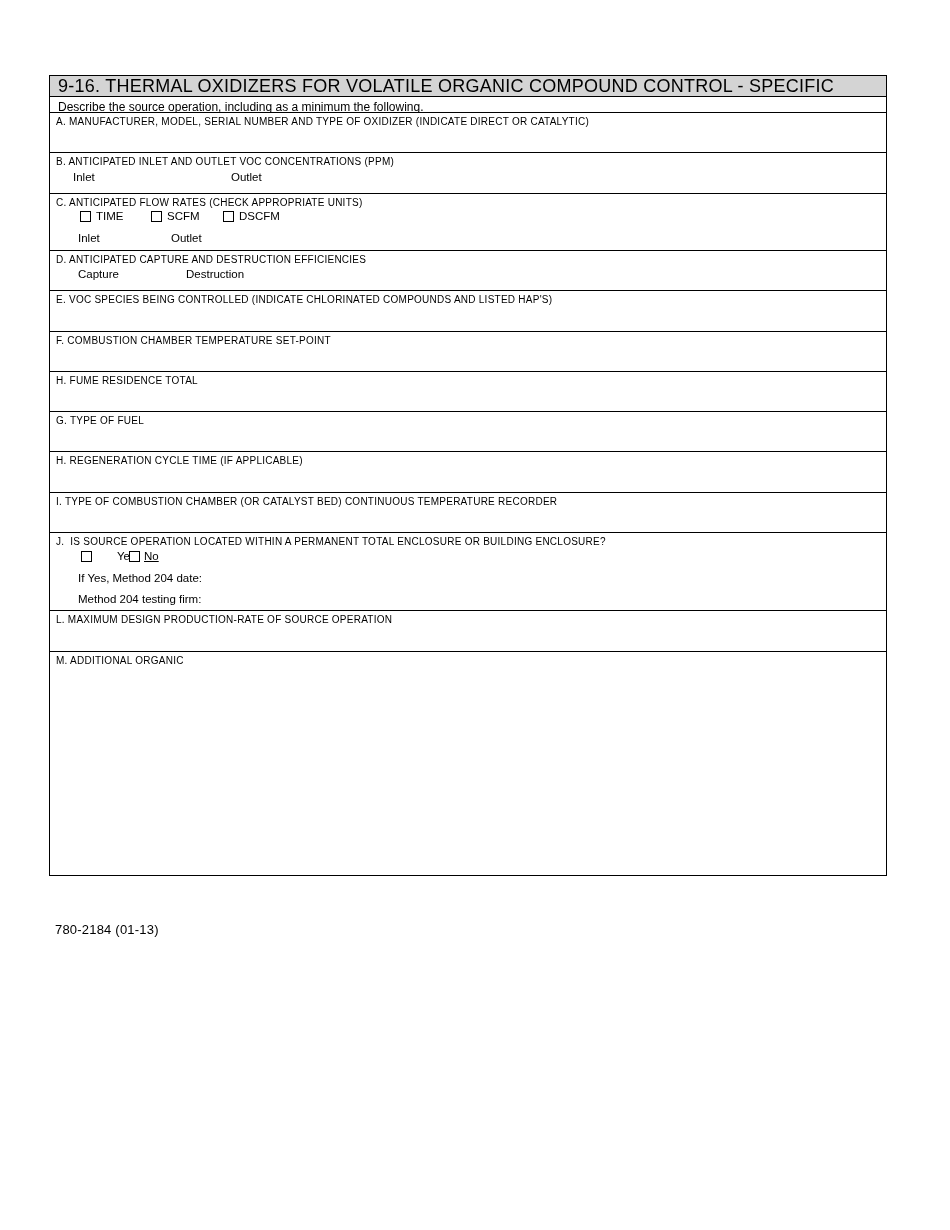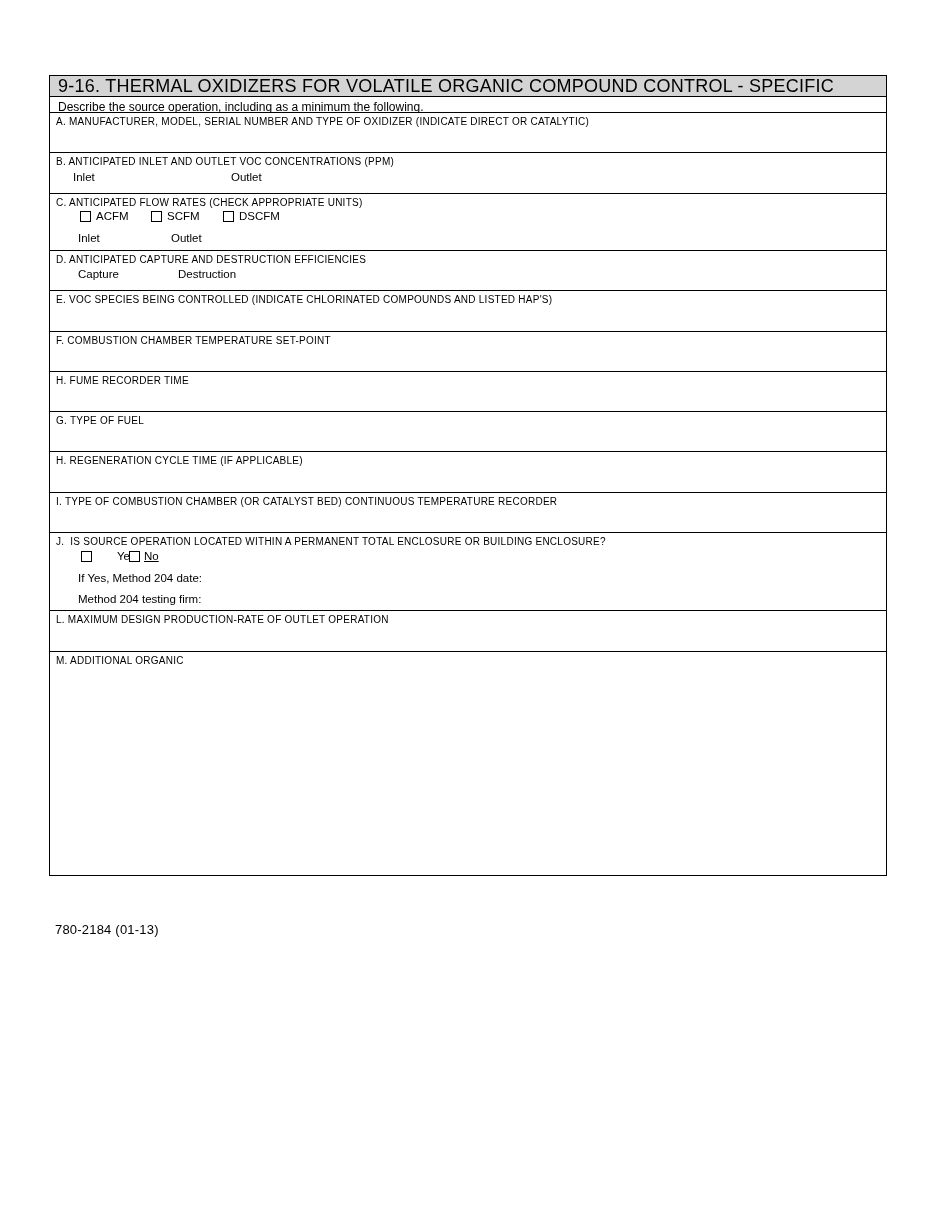--- a/index.html
+++ b/index.html
@@ -60,51 +60,51 @@
     <div class="sl">B. ANTICIPATED INLET AND OUTLET VOC CONCENTRATIONS (PPM)</div>
     <span class="txt" style="left:23px; top:18px;">Inlet</span>
     <span class="txt" style="left:181px; top:18px;">Outlet</span>
     <span class="txt" style="left:62px; top:18px; width:110px; height:14px;"></span>
     <span class="txt" style="left:225px; top:18px; width:110px; height:14px;"></span>
   </div>
 
   <div class="sec" style="height:57px">
     <div class="sl">C. ANTICIPATED FLOW RATES (CHECK APPROPRIATE UNITS)</div>
     <span class="cb" style="left:30px; top:17px;"></span>
-    <span class="txt" style="left:46px; top:16px;">ACFM</span>
+    <span class="txt" style="left:46px; top:16px;">TIME</span>
     <span class="cb" style="left:101px; top:17px;"></span>
     <span class="txt" style="left:117px; top:16px;">SCFM</span>
     <span class="cb" style="left:173px; top:17px;"></span>
     <span class="txt" style="left:189px; top:16px;">DSCFM</span>
     <span class="txt" style="left:28px; top:38px;">Inlet</span>
     <span class="txt" style="left:121px; top:38px;">Outlet</span>
     <span class="txt" style="left:58px; top:38px; width:58px; height:14px;"></span>
     <span class="txt" style="left:162px; top:38px; width:110px; height:14px;"></span>
   </div>
 
   <div class="sec" style="height:40px">
     <div class="sl">D. ANTICIPATED CAPTURE AND DESTRUCTION EFFICIENCIES</div>
     <span class="txt" style="left:28px; top:17px;">Capture</span>
-    <span class="txt" style="left:128px; top:17px;">Destruction</span>
+    <span class="txt" style="left:136px; top:17px;">Destruction</span>
     <span class="txt" style="left:76px; top:17px; width:55px; height:14px;"></span>
     <span class="txt" style="left:208px; top:17px; width:110px; height:14px;"></span>
   </div>
 
   <div class="sec" style="height:41px">
     <div class="sl">E. VOC SPECIES BEING CONTROLLED (INDICATE CHLORINATED COMPOUNDS AND LISTED HAP'S)</div>
     <div class="field"></div>
   </div>
 
   <div class="sec" style="height:40px">
     <div class="sl">F. COMBUSTION CHAMBER TEMPERATURE SET-POINT</div>
     <div class="field"></div>
   </div>
 
   <div class="sec" style="height:40px">
-    <div class="sl">H. FUME RECORDER TIME</div>
+    <div class="sl">H. FUME RESIDENCE TOTAL</div>
     <div class="field"></div>
   </div>
 
   <div class="sec" style="height:40px">
     <div class="sl">G. TYPE OF FUEL</div>
     <div class="field"></div>
   </div>
 
   <div class="sec" style="height:41px">
     <div class="sl">H. REGENERATION CYCLE TIME (IF APPLICABLE)</div>
@@ -123,21 +123,21 @@
     <span class="cb" style="left:79px; top:18px;"></span>
     <span class="txt" style="left:94px; top:17px;text-decoration:underline;">No</span>
     <span class="txt" style="left:28px; top:39px;">If Yes, Method 204 date:</span>
     <span class="txt" style="left:165px; top:39px; width:200px; height:14px;"></span>
     <span class="txt" style="left:28px; top:60px;">Method 204 testing firm:</span>
     <span class="txt" style="left:165px; top:60px; width:200px; height:14px;"></span>
   </div>
 
 
   <div class="sec" style="height:41px">
-    <div class="sl">L. MAXIMUM DESIGN PRODUCTION-RATE OF OUTLET OPERATION</div>
+    <div class="sl">L. MAXIMUM DESIGN PRODUCTION-RATE OF SOURCE OPERATION</div>
     <div class="field"></div>
   </div>
 
   <div class="sec last" style="height:223px">
     <div class="sl">M. ADDITIONAL ORGANIC</div>
     <div class="field"></div>
   </div>
 
 </div>
 

